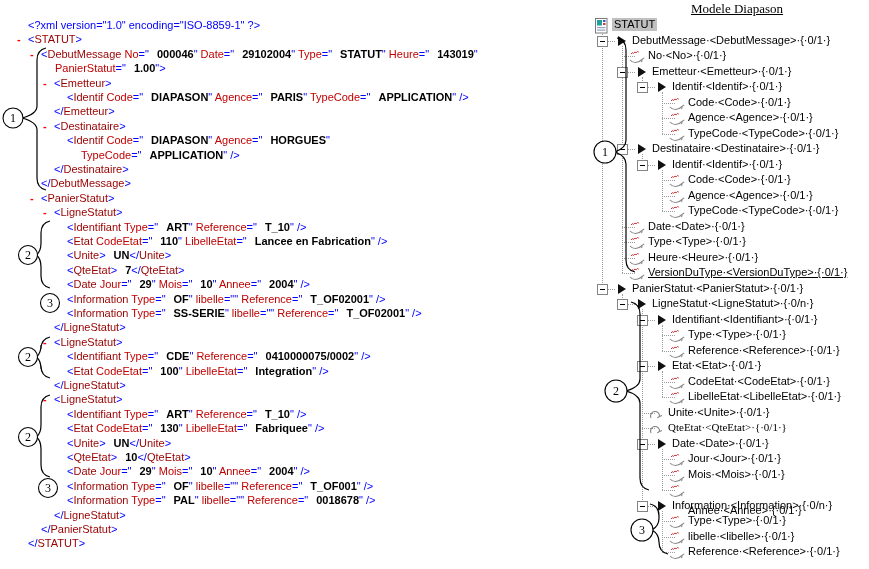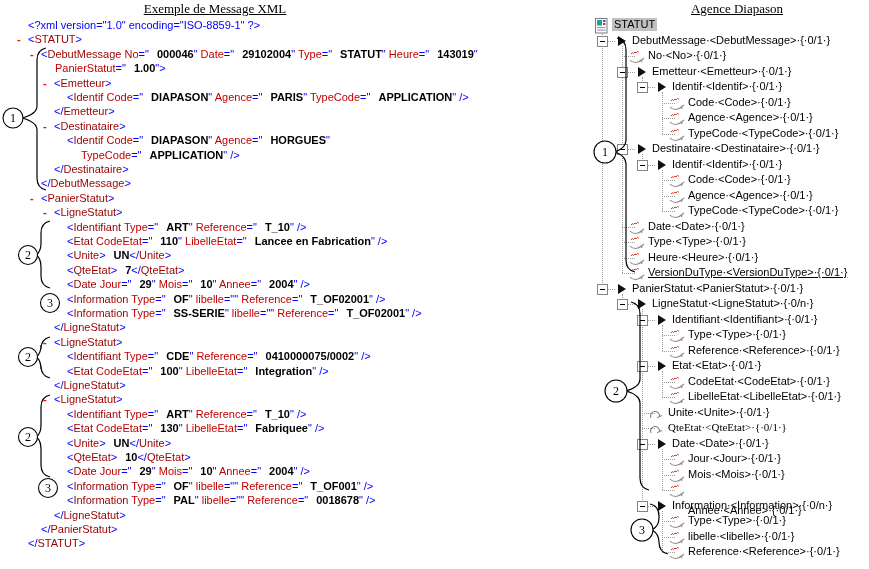--- a/index.html
+++ b/index.html
@@ -24,22 +24,21 @@
        border-top:5px solid transparent;border-bottom:5px solid transparent;}
   .ticon{position:absolute;}
   .tlabel{position:absolute;white-space:pre;font:11px "Liberation Sans",sans-serif;color:#000;line-height:13px;}
   .sel{background:var(--selection,#c0c0c0);padding:0 2px;}
   #ann{position:absolute;left:0;top:0;pointer-events:none;}
 </style>
 </head>
 <body>
 
 <div id="stage">
-  <div class="title" style="left:215px">Exemple de Message XML</div>
-  <div class="title" style="left:737px">Agence Diapason</div>
+  <div class="title" style="left:737px">Modele Diapason</div>
   <div id="xml-lines">
       <div class="xline" style="left: 28px; top: 19px;"><span class="c-m">&lt;?xml version="1.0" encoding="ISO-8859-1" ?&gt;</span></div>
       <span class="xmark" style="left: 17px; top: 33.4px;">-</span>
       <div class="xline" style="left: 28px; top: 33.4px;"><span class="c-m">&lt;</span><span class="c-t">STATUT</span><span class="c-m">&gt;</span></div>
       <span class="xmark" style="left: 30px; top: 47.8px;">-</span>
       <div class="xline" style="left: 41px; top: 47.8px;"><span class="c-m">&lt;</span><span class="c-t">DebutMessage</span><span> </span><span class="c-a">No</span><span class="c-m">=</span><span class="c-m">"</span><span class="c-v">000046</span><span class="c-m">"</span><span> </span><span class="c-a">Date</span><span class="c-m">=</span><span class="c-m">"</span><span class="c-v">29102004</span><span class="c-m">"</span><span> </span><span class="c-a">Type</span><span class="c-m">=</span><span class="c-m">"</span><span class="c-v">STATUT</span><span class="c-m">"</span><span> </span><span class="c-a">Heure</span><span class="c-m">=</span><span class="c-m">"</span><span class="c-v">143019</span><span class="c-m">"</span></div>
       <div class="xline" style="left: 55px; top: 62.2px;"><span class="c-a">PanierStatut</span><span class="c-m">=</span><span class="c-m">"</span><span class="c-v">1.00</span><span class="c-m">"</span><span class="c-m">&gt;</span></div>
       <span class="xmark" style="left: 43px; top: 76.6px;">-</span>
       <div class="xline" style="left: 54px; top: 76.6px;"><span class="c-m">&lt;</span><span class="c-t">Emetteur</span><span class="c-m">&gt;</span></div>
       <div class="xline" style="left: 67px; top: 91px;"><span class="c-m">&lt;</span><span class="c-t">Identif</span><span> </span><span class="c-a">Code</span><span class="c-m">=</span><span class="c-m">"</span><span class="c-v">DIAPASON</span><span class="c-m">"</span><span> </span><span class="c-a">Agence</span><span class="c-m">=</span><span class="c-m">"</span><span class="c-v">PARIS</span><span class="c-m">"</span><span> </span><span class="c-a">TypeCode</span><span class="c-m">=</span><span class="c-m">"</span><span class="c-v">APPLICATION</span><span class="c-m">"</span><span> </span><span class="c-m">/&gt;</span></div>

